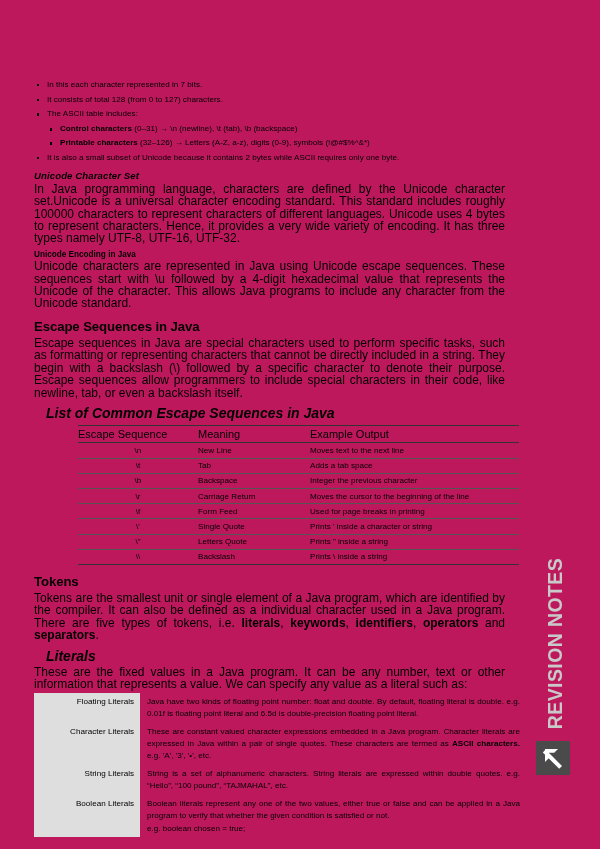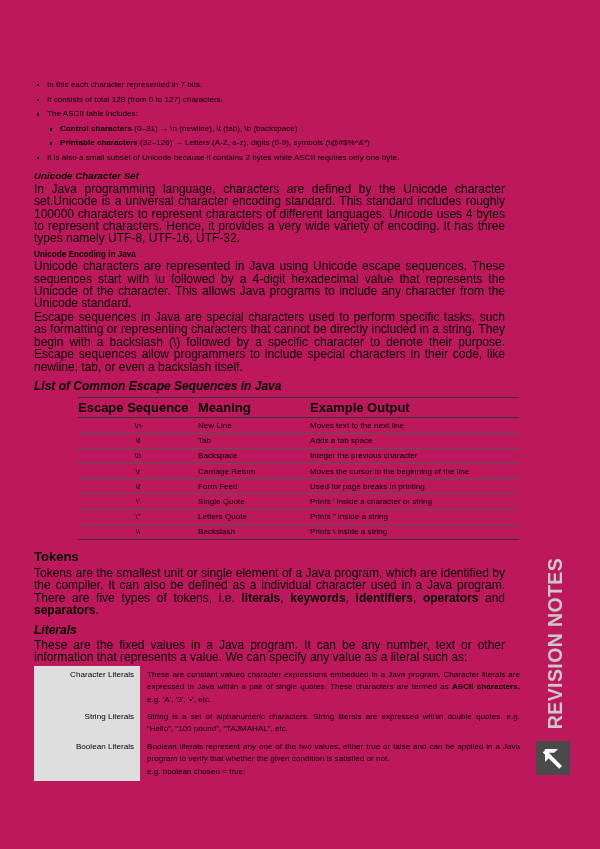--- a/index.html
+++ b/index.html
@@ -78,24 +78,24 @@
 
   
   .h-italic {
     font-size: 9.6px;
     font-style: italic;
     font-weight: bold;
     margin: 5px 0 2px 0;
     letter-spacing: 0.1px;
   }
   .h-italic-sm {
-    font-size: 12px;
+    font-size: 14px;
     font-style: italic;
     font-weight: bold;
-    margin: 6px 0 2px 0;
+    margin: 6px 0 2px 12px;
   }
   .h-bold-sm {
     font-size: 8.2px;
     font-weight: bold;
     margin: 5px 0 1.5px 0;
   }
   .h-big {
     font-size: 13.2px;
     font-weight: bold;
     margin: 9px 0 3px 0;
@@ -114,25 +114,25 @@
     margin: 4px 0 0 44px;
     width: 441px;
   }
   table.esc {
     border-collapse: collapse;
     width: 100%;
     font-size: 8.1px;
   }
   table.esc th {
     text-align: left;
-    font-weight: bold;
+    font-weight: normal;
     padding: 2px 0 2.5px 0;
     border-top: 1.4px solid #333;
     border-bottom: 1.4px solid #333;
-    font-size: 13px;
+    font-size: 11px;
     margin-top: 8px;
   }
   table.esc td {
     padding: 2.6px 0 2.6px 0;
     border-bottom: 0.9px solid #555;
     vertical-align: top;
   }
   table.esc tr:last-child td {
     border-bottom: 1.4px solid #333;
   }
@@ -219,20 +219,21 @@
     <ul class="bullets">
       <li>It is also a small subset of Unicode because it contains 2 bytes while ASCII requires only one byte.</li>
     </ul>
 
     <div class="h-italic">Unicode Character Set</div>
     <p class="para">In Java programming language, characters are defined by the Unicode character set.Unicode is a universal character encoding standard. This standard includes roughly 100000 characters to represent characters of different languages. Unicode uses 4 bytes to represent characters. Hence, it provides a very wide variety of encoding. It has three types namely UTF-8, UTF-16, UTF-32.</p>
 
     <div class="h-bold-sm">Unicode Encoding in Java</div>
     <p class="para">Unicode characters are represented in Java using Unicode escape sequences. These sequences start with \u followed by a 4-digit hexadecimal value that represents the Unicode of the character. This allows Java programs to include any character from the Unicode standard.</p>
 
+    <div class="h-big">Escape Sequences in Java</div>
     <p class="para">Escape sequences in Java are special characters used to perform specific tasks, such as formatting or representing characters that cannot be directly included in a string. They begin with a backslash (\) followed by a specific character to denote their purpose. Escape sequences allow programmers to include special characters in their code, like newline, tab, or even a backslash itself.</p>
 
     <div class="h-italic-sm">List of Common Escape Sequences in Java</div>
 
     <div class="esc-wrap">
       <table class="esc">
         <thead>
           <tr>
             <th class="col-seq">Escape Sequence</th>
             <th class="col-mean">Meaning</th>
@@ -285,20 +286,26 @@
     </div>
 
     <div class="h-big">Tokens</div>
     <p class="para"><span>Tokens are the smallest unit or single element of a Java program, which are identified by the compiler. It can also be defined as a individual character used in a Java program. There are five types of tokens, i.e. </span><b>literals</b><span>, </span><b>keywords</b><span>, </span><b>identifiers</b><span>, </span><b>operators</b><span> and </span><b>separators</b><span>.</span></p>
 
     <div class="h-italic-sm">Literals</div>
     <p class="para">These are the fixed values in a Java program. It can be any number, text or other information that represents a value. We can specify any value as a literal such as:</p>
 
     <table class="lit">
       <tbody id="lit-body">
+          <tr>
+            <td class="lbl">Floating Literals</td>
+            <td class="desc">
+              <div class="jl">Java have two kinds of floating point number: float and double. By default, floating literal is double. e.g. 0.01f is floating point literal and 6.5d is double-precision floating point literal.</div>
+            </td>
+          </tr>
           <tr>
             <td class="lbl">Character Literals</td>
             <td class="desc"><span>These are constant valued character expressions embedded in a Java program. Character literals are expressed in Java within a pair of single quotes. These characters are termed as </span><b>ASCII characters.</b><span> e.g. 'A', '3', '•', etc.</span></td>
           </tr>
           <tr>
             <td class="lbl">String Literals</td>
             <td class="desc">
               <div class="jl">String is a set of alphanumeric characters. String literals are expressed within double quotes. e.g. “Hello”, “100 pound”, “TAJMAHAL”, etc.</div>
             </td>
           </tr>

